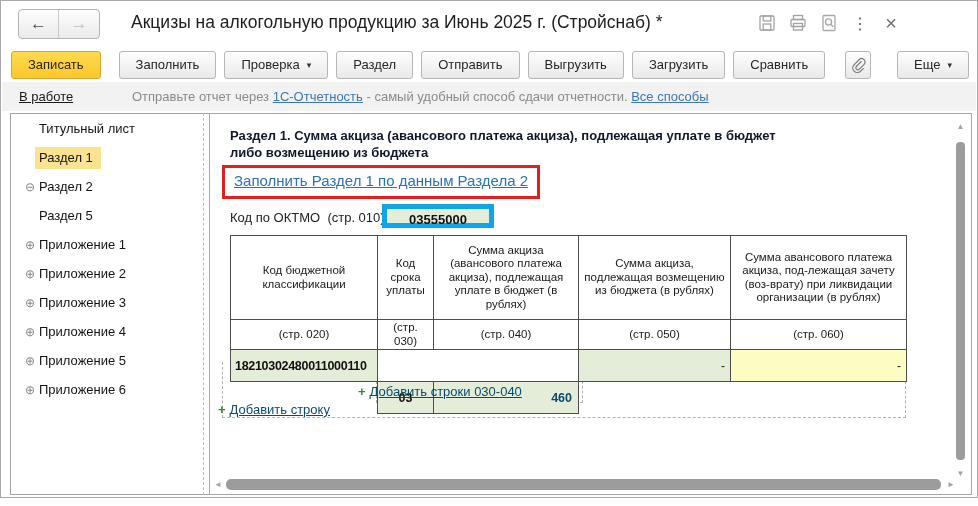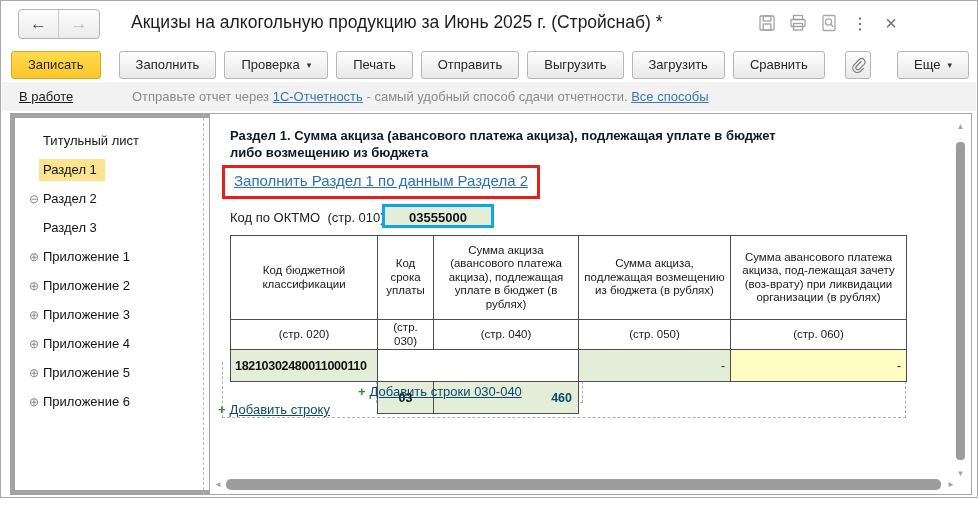--- a/index.html
+++ b/index.html
@@ -27,36 +27,36 @@
   .btn-clip { width:31px; padding:0; justify-content:center; margin-left:12px; }
   .btn-more { margin-left:18px; }
 
   
   .statusbar { position:absolute; top:81px; left:1px; right:1px; height:29px; background:#f2f2f2; font-size:13px; }
   .state { position:absolute; left:17px; top:7px; color:#1a1a1a; text-decoration:underline; }
   .msg { position:absolute; left:130px; top:7px; color:#8a8a8a; white-space:nowrap; }
   .msg a { color:#3a78b5; text-decoration:underline; }
 
   
-  .sidebar { position:absolute; left:9px; top:112px; width:222px; height:382px; border:5px solid #a3a3a3; background:#fff; padding-top:8px; }
+  .sidebar { position:absolute; left:9px; top:112px; width:222px; height:382px; border:1px solid #a3a3a3; background:#fff; padding-top:0; }
   .side-item { height:29px; display:flex; align-items:center; font-size:13px; color:#141414; }
   .expander { width:18px; margin-left:10px; text-align:center; color:#8a8a8a; font-size:12px; flex:none; }
   .side-label { padding:3px 8px 4px 4px; margin-left:-4px; white-space:nowrap; }
   .side-label.sel { background:#fbe38f; }
   .side-item.indent .side-label { margin-left:14px; }
 
   .splitter { position:absolute; left:202px; top:112px; height:382px; width:0; border-left:1px dashed #b9b9b9; }
 
   
   .main { position:absolute; left:208px; top:112px; width:763px; height:382px; border:1px solid #a8a8a8; background:#fff; }
   .section-title { position:absolute; left:20px; top:13px; font-size:13px; font-weight:bold; color:#0f172a; line-height:17px; }
   .fill-box { position:absolute; left:12px; top:51px; border:3px solid #e2211c; padding:4px 9px 6px 9px; }
   .fill-link { font-size:15px; color:#2d70b8; text-decoration:underline; white-space:nowrap; }
   .oktmo-label { position:absolute; left:20px; top:96px; font-size:13px; color:#222; white-space:pre; }
-  .oktmo-field { position:absolute; left:172px; top:90px; width:112px; height:24px; background:#e4edd8; border:3px solid #0ea5e9; text-align:center; font-weight:bold; font-size:13px; line-height:22px; color:#111; }
+  .oktmo-field { position:absolute; left:172px; top:90px; width:112px; height:24px; background:#e4edd8; border:5px solid #0ea5e9; text-align:center; font-weight:bold; font-size:13px; line-height:22px; color:#111; }
 
   .tbl { position:absolute; left:20px; top:121px; border-collapse:collapse; table-layout:fixed; }
   .tbl th, .tbl td { font-weight:normal; }
   .tbl th { border:1px solid #4d4d4d; font-size:11.5px; color:#1a1a1a; text-align:center; vertical-align:middle; padding:2px 5px; background:#fff; line-height:13.5px; }
   .tbl tr.hdr th { height:84px; }
   .tbl tr.sub th { height:21px; padding:1px 4px; }
   .tbl td { height:32px; font-size:12px; }
   td.kbk { background:#e4edd8; border:1px solid #4d4d4d; font-weight:bold; padding-left:4px; letter-spacing:-0.3px; font-size:12.5px; color:#111; }
   td.wht { background:#fff; border:1px solid #4d4d4d; }
   td.grn { background:#e4edd8; border:1px solid #4d4d4d; text-align:right; padding-right:5px; color:#222; }
@@ -134,21 +134,21 @@
         <span>Записать</span>
       </div>
     <div class="btn">
         <span>Заполнить</span>
       </div>
     <div class="btn">
         <span>Проверка</span>
         <span class="dd">▾</span>
       </div>
     <div class="btn">
-        <span>Печать</span>
+        <span>Раздел</span>
       </div>
     <div class="btn">
         <span>Отправить</span>
       </div>
     <div class="btn">
         <span>Выгрузить</span>
       </div>
     <div class="btn">
         <span>Загрузить</span>
       </div>
@@ -181,21 +181,21 @@
     <div class="side-item">
       <span class="expander"></span>
       <span class="side-label sel">Раздел 1</span>
     </div>
     <div class="side-item">
       <span class="expander">⊖</span>
       <span class="side-label">Раздел 2</span>
     </div>
     <div class="side-item">
       <span class="expander"></span>
-      <span class="side-label">Раздел 3</span>
+      <span class="side-label">Раздел 5</span>
     </div>
     <div class="side-item">
       <span class="expander">⊕</span>
       <span class="side-label">Приложение 1</span>
     </div>
     <div class="side-item">
       <span class="expander">⊕</span>
       <span class="side-label">Приложение 2</span>
     </div>
     <div class="side-item">

